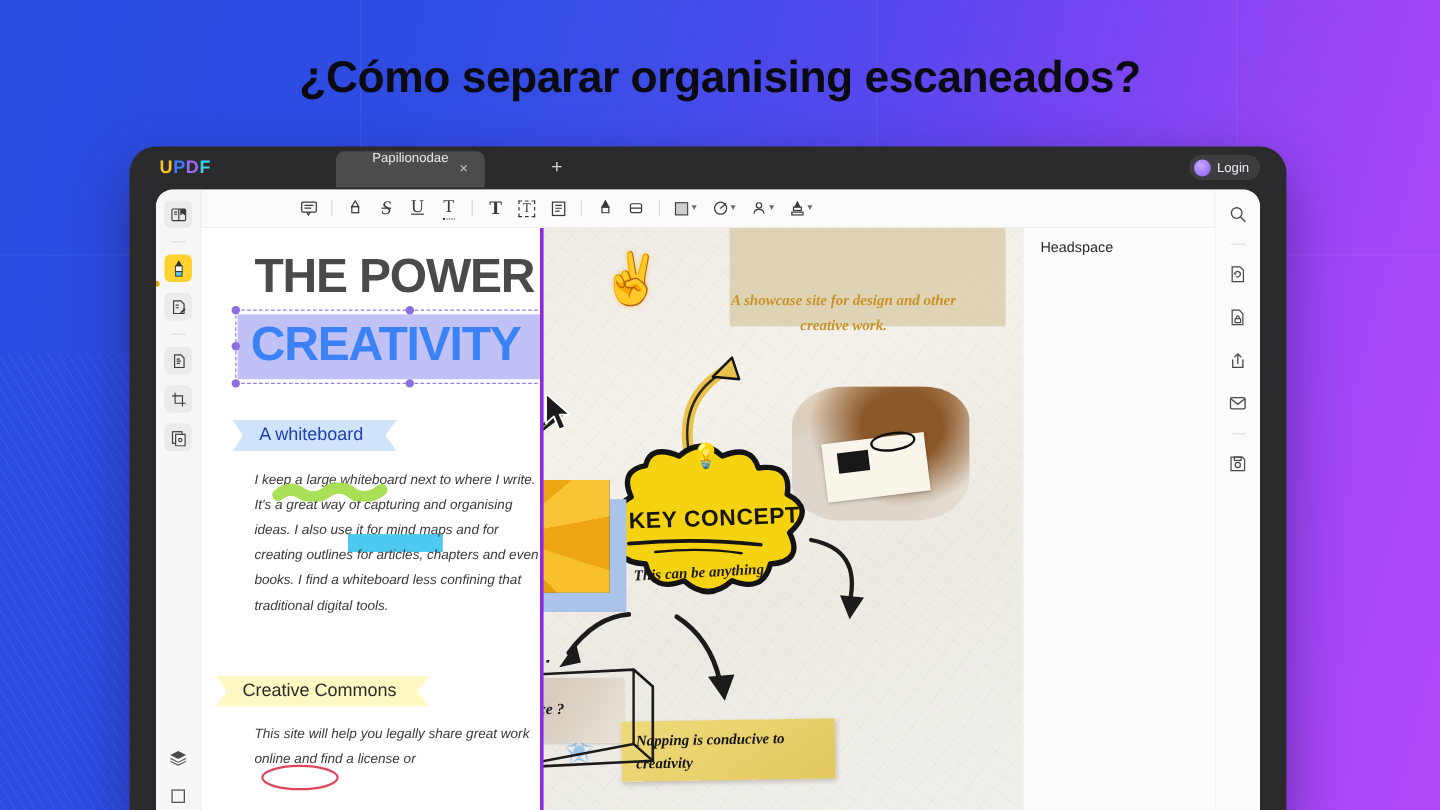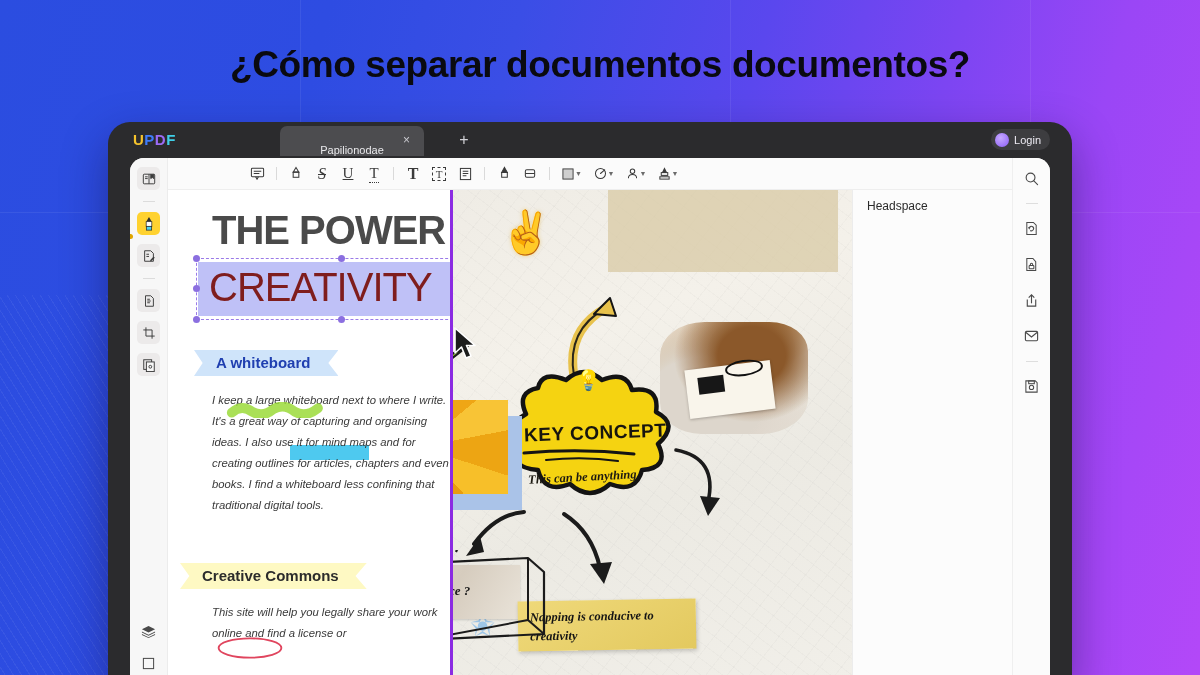--- a/index.html
+++ b/index.html
@@ -72,23 +72,23 @@
   }
   #titlebar { position:relative; height:36px; }
   .updf-logo {
     position:absolute; left:25px; top:9px; font-size:15px; font-weight:bold;
     letter-spacing:.5px; font-family:"Liberation Sans", sans-serif;
   }
   .updf-logo .u{color:#f5c32c;} .updf-logo .p{color:#3e7bfa;}
   .updf-logo .d{color:#9b6bf5;} .updf-logo .f{color:#3fd0e8;}
 
   .tab {
-    position:absolute; left:172px; top:4px; width:144px; height:30px;
+    position:absolute; left:172px; top:4px; width:124px; height:30px;
     background:#4c4c4f; border-radius:7px 7px 0 0;
-    display:flex; align-items:flex-end; justify-content:center;
+    display:flex; align-items:flex-start; justify-content:center;
   }
   .tab-label { color:#e9e9ec; font-size:11px; }
   .tab-close {
     position:absolute; right:11px; top:8px; width:13px; height:13px;
     color:#c9c9cf; font-size:12px; line-height:13px; text-align:center; cursor:pointer;
   }
   .tab-new {
     position:absolute; left:348px; top:10px; width:16px; height:16px;
     color:#d2d2d7; font-size:16px; line-height:15px; text-align:center; cursor:pointer;
   }
@@ -148,25 +148,25 @@
     background:#8b2be2; z-index:40; }
 
   
   .doc-h1 { position:absolute; left:44px; top:18px; font-size:40px; font-weight:bold;
     color:#4a4a4a; letter-spacing:-1px; font-family:"Liberation Sans", sans-serif;
     white-space:nowrap; }
   .sel-box { position:absolute; left:28px; top:68px; width:292px; height:62px;
     border:1px dashed #9a7ae8; }
   .sel-hl { position:absolute; left:1px; top:3px; right:1px; bottom:3px;
     background:#bfc1f7; }
-  .sel-txt { position:absolute; left:12px; top:6px; font-size:40px; font-weight:normal;
-    color:#7f1d1d; letter-spacing:-1px; font-family:"Liberation Sans", sans-serif; }
+  .sel-txt { position:absolute; left:12px; top:6px; font-size:40px; font-weight:bold;
+    color:#3b82f6; letter-spacing:-1px; font-family:"Liberation Sans", sans-serif; }
   .handle { position:absolute; width:7px;height:7px;border-radius:50%;background:#8b6fe0; }
 
-  .ribbon { position:absolute; padding:4px 18px 5px 16px; font-size:15px; font-weight:bold; }
+  .ribbon { position:absolute; padding:4px 18px 5px 16px; font-size:15px; font-weight:normal; }
   .ribbon.blue { left:26px; top:160px; background:#cfe4fa; color:#1f3fb0;
     clip-path: polygon(0 0, 100% 0, 93% 50%, 100% 100%, 0 100%, 6% 50%); padding-right:28px; padding-left:22px;}
   .ribbon.yellow { left:12px; top:373px; background:#fef9c3; color:#2c2c2c;
     clip-path: polygon(0 0, 100% 0, 94% 50%, 100% 100%, 0 100%, 5% 50%); padding-right:28px; padding-left:22px;}
 
   .body-txt { position:absolute; left:44px; width:238px; font-size:11.3px;
     line-height:21px; color:#3a3a3a; font-family:"Liberation Sans", sans-serif;font-style:italic; }
   .scribble { position:absolute; left:56px; top:212px; width:108px; height:16px; z-index:2;
     pointer-events:none; }
   .cyan-hl { position:absolute; left:122px; top:255px; width:79px; height:15px;
@@ -259,21 +259,21 @@
   <div class="stripes-left"></div>
   <div class="thin-line-v" style="left:300px"></div>
   <div class="thin-line-v" style="left:730px"></div>
   <div class="thin-line-v" style="left:1030px"></div>
   <div class="thin-line-h" style="top:212px"></div>
   <div class="arc-fill"></div>
   <div class="arc-stripes"></div>
   <div class="arc-stripes2"></div>
   <div class="arc-glow"></div>
 
-  <div id="headline">¿Cómo separar documentos documentos?</div>
+  <div id="headline">¿Cómo separar organising escaneados?</div>
 
   <div id="device">
 
     <div id="titlebar">
       <div class="updf-logo">
         <span class="u">U</span><span class="p">P</span><span class="d">D</span><span class="f">F</span>
       </div>
       <div class="tab">
         <span class="tab-label">Papilionodae</span>
         <span class="tab-close">×</span>
@@ -472,39 +472,40 @@
 
             <div class="ribbon blue">A whiteboard</div>
 
             <div class="cyan-hl"></div>
             <div class="body-txt" style="top:200px">I keep a large whiteboard next to where I write. It's a great way of capturing and organising ideas. I also use it for mind maps and for creating outlines for articles, chapters and even books. I find a whiteboard less confining that traditional digital tools.</div>
             <svg class="scribble" viewBox="0 0 110 18">
               <path d="M3 12 Q14 2 26 11 Q38 18 50 8 Q62 1 74 11 Q86 18 100 7" stroke="#9bdb3a" stroke-width="11" fill="none" stroke-linecap="round" opacity=".85"></path>
             </svg>
 
             <div class="ribbon yellow">Creative Commons</div>
-            <div class="body-txt" style="top:412px">This site will help you legally share your work online and find a license or</div>
+            <div class="body-txt" style="top:412px">This site will help you legally share great work online and find a license or</div>
             <svg class="red-circle" viewBox="0 0 74 26">
               <ellipse cx="37" cy="13" rx="34" ry="10.5" fill="none" stroke="#e0455e" stroke-width="2"></ellipse>
             </svg>
 
             <svg class="cursor" width="28" height="34" viewBox="0 0 28 34">
               <path d="M2 1 L2 26 L8.5 20 L13 31 L18 29 L13.5 18.5 L22 18.5 Z" fill="#1c1c1c" stroke="#ffffff" stroke-width="1.6" stroke-linejoin="round"></path>
             </svg>
           </div>
 
           <div id="pageright">
             <div class="paper-tex"></div>
             <div class="tan-patch"></div>
 
             <svg class="green-arrow" width="54" height="46" viewBox="0 0 54 46">
               <path d="M48 6 L14 32 L22 33 L16 40 L8 36 L11 29 L6 27 Z" fill="#9ad03a" stroke="#1a1a1a" stroke-width="2.2" stroke-linejoin="round"></path>
             </svg>
 
             <div class="hand-yellow">✌</div>
+            <div class="showcase-txt">A showcase site for design and other creative work.</div>
 
             <svg class="arrow-up" width="78" height="92" viewBox="0 0 78 92">
               <path d="M16 90 Q8 44 48 22" stroke="#e8c24c" stroke-width="9" fill="none" stroke-linecap="round"></path>
               <path d="M16 90 Q8 44 48 22" stroke="#141414" stroke-width="2" fill="none" stroke-linecap="round" opacity=".9"></path>
               <path d="M52 12 L58 30 L36 28 Z" fill="#e8c24c" stroke="#141414" stroke-width="2" stroke-linejoin="round"></path>
             </svg>
 
             <div class="photo-desk">
               <div class="nb"></div>
               <div class="glass"></div>

